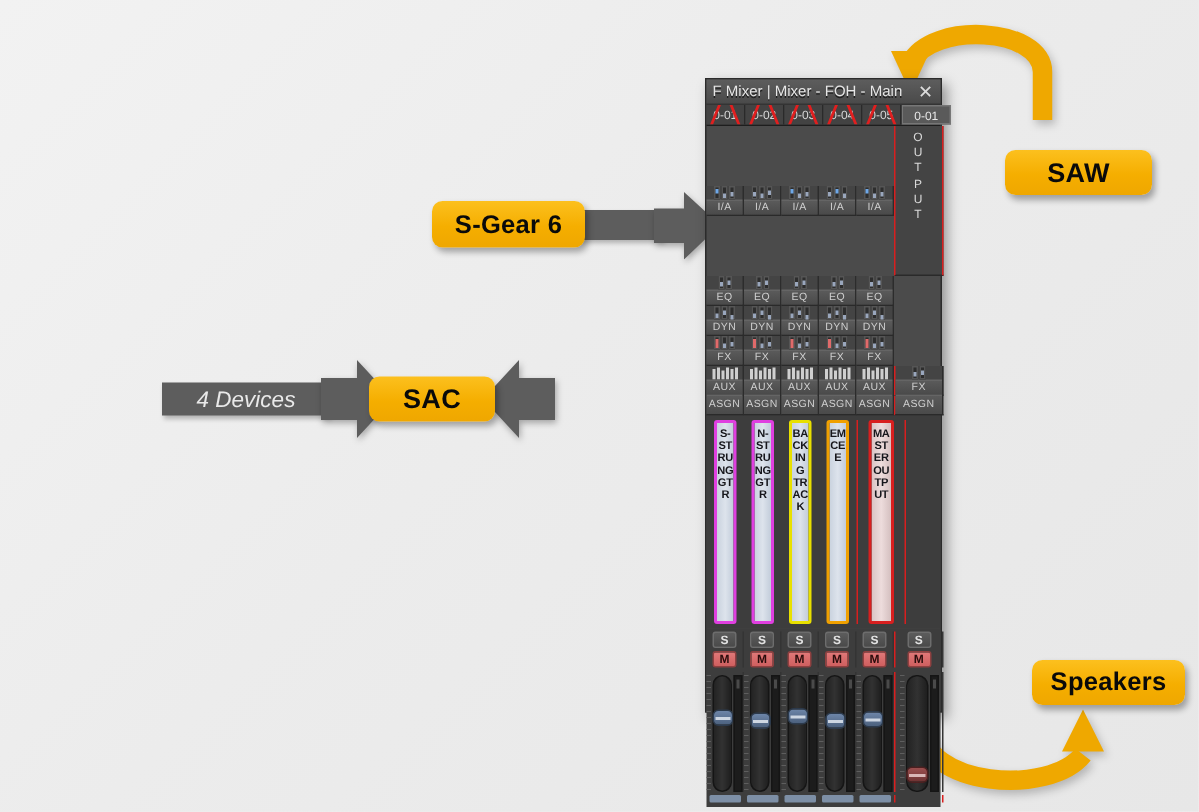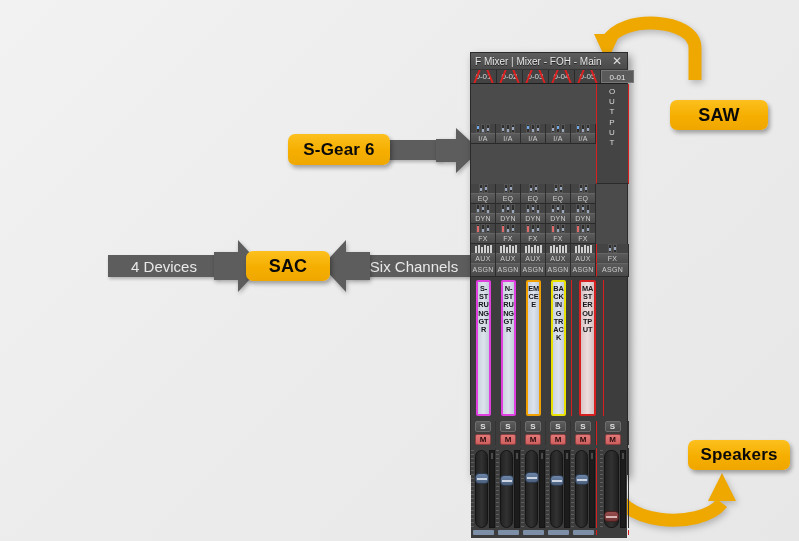--- a/index.html
+++ b/index.html
@@ -45,20 +45,21 @@
     z-index: 20;
     display: flex;
     align-items: center;
     box-shadow: 1px 2px 3px rgba(0,0,0,0.25);
   }
   .gray-bar .bar-label {
     color: #e9e9e9;
     font-size: 15px;
     font-family: "Liberation Sans", sans-serif;
     white-space: nowrap;
+    font-style: italic;
   }
   .gray-arrow {
     position: absolute;
     z-index: 21;
     filter: drop-shadow(1px 2px 2px rgba(0,0,0,0.3));
   }
 
   
   .curve-arrow {
     position: absolute;
@@ -473,23 +474,20 @@
     <span>Speakers</span>
   </div>
 
   <div class="gray-bar" style="left:108px; top:255px; width:112px; height:22px; justify-content:center;">
     <span class="bar-label">4 Devices</span>
   </div>
   <svg class="gray-arrow" style="left:214px; top:240px; width:48px; height:52px;" viewBox="0 0 48 52">
     <polygon points="0,12 24,12 24,0 48,26 24,52 24,40 0,40" fill="#5d5d5d"></polygon>
   </svg>
 
-  <div class="gray-bar" style="left:352px; top:255px; width:124px; height:22px; justify-content:center;">
-    <span class="bar-label">Six Channels</span>
-  </div>
   <svg class="gray-arrow" style="left:322px; top:240px; width:48px; height:52px;" viewBox="0 0 48 52">
     <polygon points="48,12 24,12 24,0 0,26 24,52 24,40 48,40" fill="#5d5d5d"></polygon>
   </svg>
 
   <div class="gray-bar" style="left:384px; top:140px; width:58px; height:20px;"></div>
   <svg class="gray-arrow" style="left:436px; top:128px; width:44px; height:45px;" viewBox="0 0 44 45">
     <polygon points="0,11 20,11 20,0 44,22 20,45 20,34 0,34" fill="#5d5d5d"></polygon>
   </svg>
 
   <div id="mixer">
@@ -879,24 +877,24 @@
     </div>
 
     <div class="nameplate-row">
       <div class="nameplate-cell">
         <div class="nameplate" style="border-color:#e03fe0;">S-STRUNG GTR</div>
       </div>
       <div class="nameplate-cell">
         <div class="nameplate" style="border-color:#e03fe0;">N-STRUNG GTR</div>
       </div>
       <div class="nameplate-cell">
+        <div class="nameplate" style="border-color:#e8e000;">BACKING TRACK</div>
+      </div>
+      <div class="nameplate-cell">
         <div class="nameplate" style="border-color:#f0a000;">EMCEE</div>
-      </div>
-      <div class="nameplate-cell">
-        <div class="nameplate" style="border-color:#e8e000;">BACKING TRACK</div>
       </div>
       <div class="nameplate-cell master master-col" style="border-top:none;border-bottom:none;">
         <div class="nameplate master" style="border-color:#d81f1f;">MASTER OUTPUT</div>
       </div>
     </div>
 
     <div class="sm-row">
       <div class="sm-cell">
         <div class="btn-s">S</div>
         <div class="btn-m">M</div>

